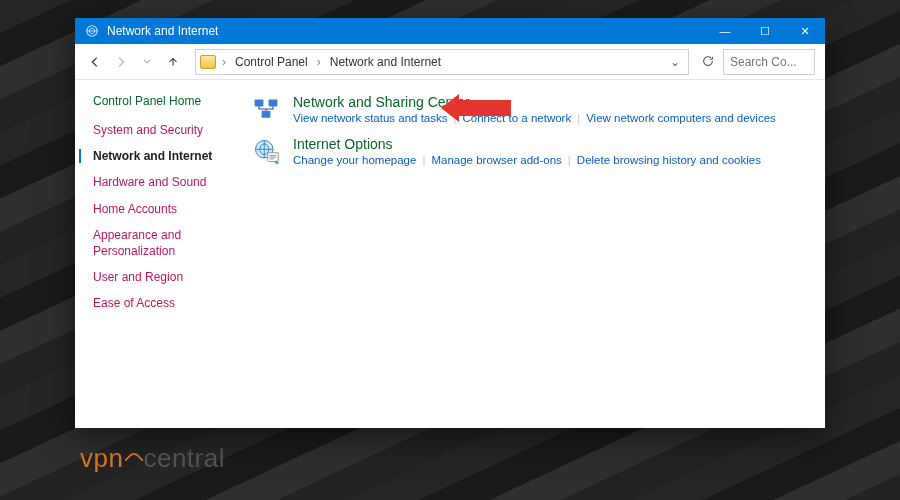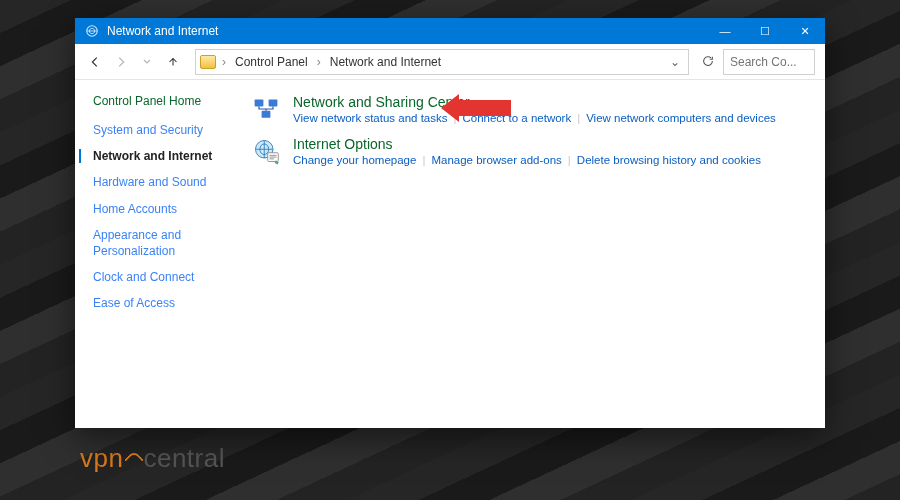--- a/index.html
+++ b/index.html
@@ -56,21 +56,21 @@
 .refresh { width:16px;height:16px;cursor:pointer;color:#555;}
 .searchbox {
   width:92px; height:26px; border:1px solid #d0d0d0; display:flex; align-items:center;
   padding:0 6px; color:#888; font-size:12px; gap:6px;
 }
 .searchbox input { border:none; outline:none; width:72px; font-size:12px;}
 .body { flex:1; display:flex; overflow:hidden;}
 .sidebar { width:170px; padding:14px 12px 10px 18px;}
 .sidebar .hdr { font-size:12px; color:#0a662a; margin-bottom:14px; cursor:pointer;}
 .sidebar ul { list-style:none; }
-.sidebar li { font-size:12px; color:#3b82f6; margin:0 0 10px 0; cursor:pointer; line-height:1.35;}
+.sidebar li { font-size:12px; color:#be185d; margin:0 0 10px 0; cursor:pointer; line-height:1.35;}
 .sidebar li.active { color:#222; font-weight:600; position:relative;}
 .sidebar li.active::before{
   content:""; position:absolute; left:-14px; top:1px; bottom:1px; width:2px; background:#0078d7;
 }
 .main { flex:1; padding:14px 20px 10px 4px; overflow:auto;}
 .item { display:flex; gap:10px; margin-bottom:12px; position:relative;}
 .item-icon { width:34px; height:30px; display:flex;align-items:center;justify-content:center;}
 .item-body .title { color:#0a662a; font-size:14px; font-weight:400; margin-bottom:2px; cursor:pointer;}
 .links { font-size:11.5px; }
 .links a { color:#0a5ec2; text-decoration:none; cursor:pointer;text-align:center;}
@@ -151,21 +151,21 @@
 
   <div class="body">
     <nav class="sidebar">
       <div class="hdr">Control Panel Home</div>
       <ul id="sidebar-list">
           <li>System and Security</li>
           <li class="active">Network and Internet</li>
           <li>Hardware and Sound</li>
           <li>Home Accounts</li>
           <li>Appearance and Personalization</li>
-          <li>Clock and Connect</li>
+          <li>User and Region</li>
           <li>Ease of Access</li>
         </ul>
     </nav>
 
     <main class="main" id="main-area">
         <div class="item">
           <div class="item-icon">
             <svg width="30" height="28" viewBox="0 0 32 32">
               <rect x="3" y="5" width="10" height="8" rx="1" fill="#3a7bd5"></rect>
               <rect x="19" y="5" width="10" height="8" rx="1" fill="#3a7bd5"></rect>

